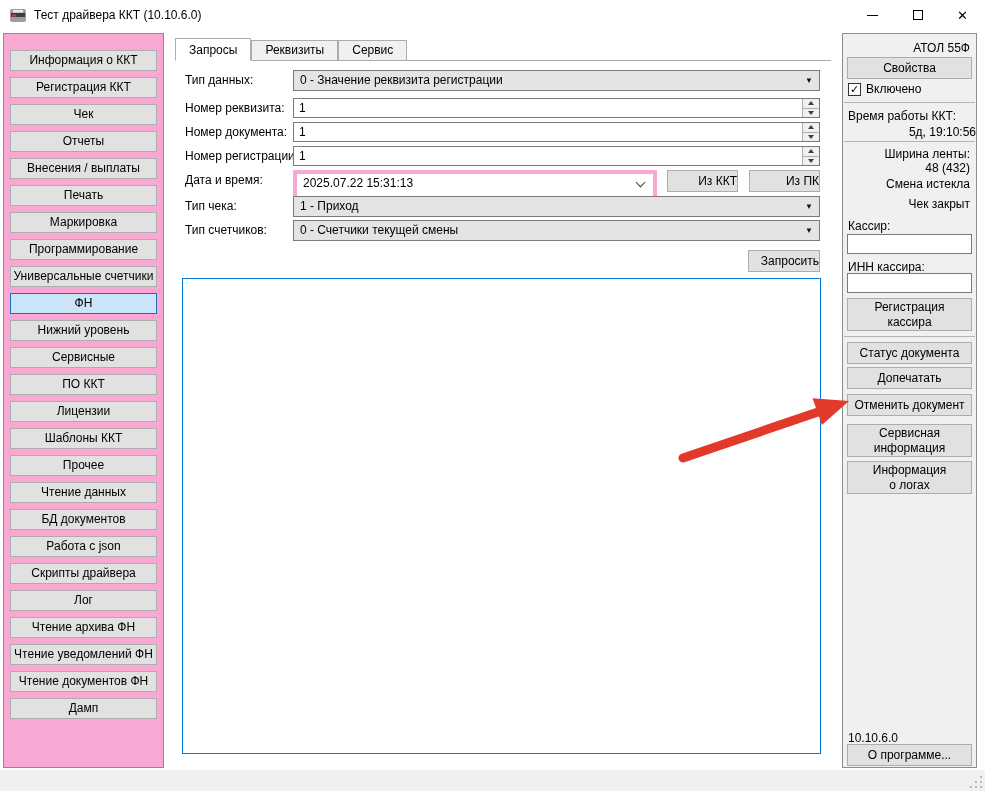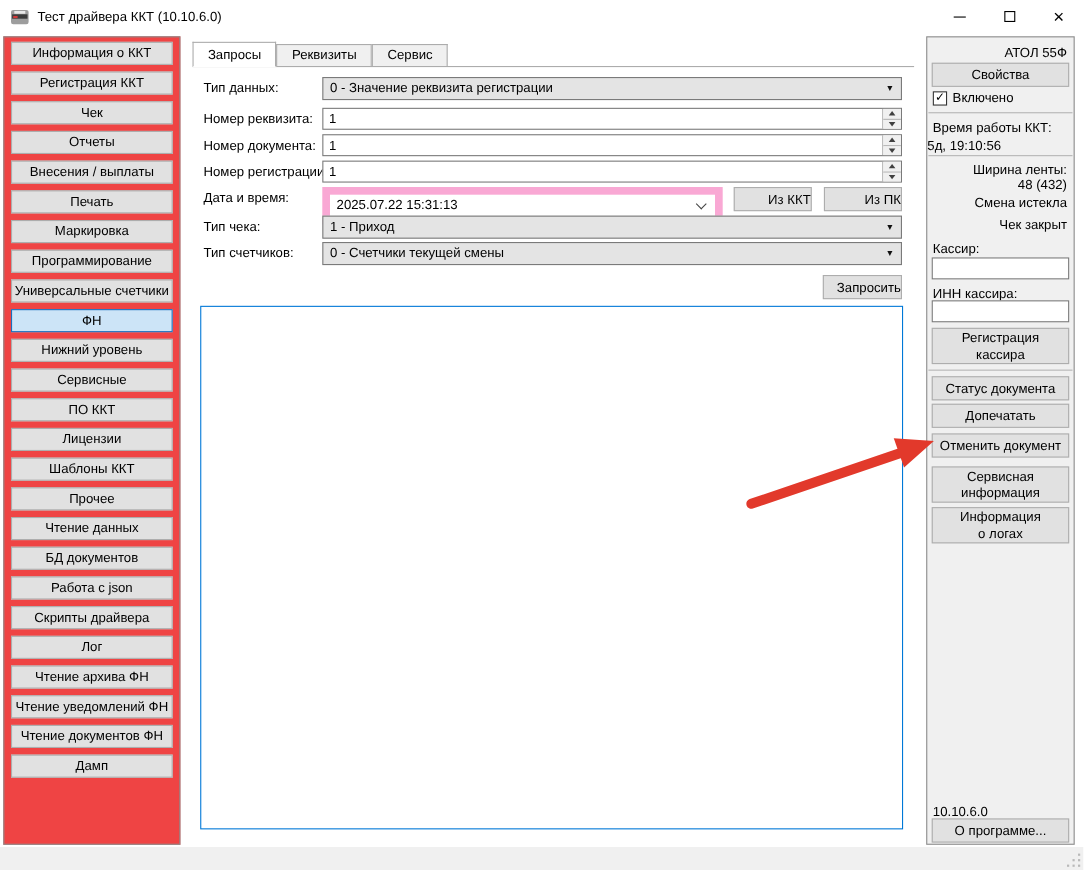--- a/index.html
+++ b/index.html
@@ -10,38 +10,38 @@
   }
   
   .titlebar { position:absolute; left:0; top:0; width:985px; height:30px; background:#fff; display:flex; align-items:center; }
   .title-icon { margin-left:9px; width:18px; height:15px; flex:0 0 auto; }
   .title-text { margin-left:7px; }
   .win-controls { margin-left:auto; display:flex; height:100%; }
   .win-btn { width:45px; height:30px; display:flex; align-items:center; justify-content:center; font-size:13px; }
   .glyph-min { width:11px; height:0; border-top:1px solid #000; }
   .glyph-max { width:10px; height:10px; border:1px solid #000; }
   
-  .sidebar { position:absolute; left:3px; top:33px; width:161px; height:735px; background:#ef4444; border:1px solid #8c8c8c; padding-top:4px; }
+  .sidebar { position:absolute; left:3px; top:33px; width:161px; height:735px; background:#f9a8d4; border:1px solid #8c8c8c; padding-top:16px; }
   .side-btn { display:block; width:147px; height:21px; margin:0 auto 6px; background:#e1e1e1; border:1px solid #adadad; text-align:center; line-height:19px; cursor:default; }
   .side-btn.active { background:#cce4f7; border:1px solid #1a6fbd; }
   
   .tabstrip { position:absolute; left:175px; top:38px; width:656px; height:23px; border-bottom:1px solid #acacac; display:flex; align-items:flex-end; }
   .tab { height:20px; line-height:19px; padding:0 13px; background:#f0f0f0; border:1px solid #acacac; border-bottom:none; margin-right:0; }
   .tab.active { height:23px; line-height:22px; background:#fff; margin-bottom:-1px; border-bottom:1px solid #fff; }
   
   .flabel { position:absolute; left:185px; height:21px; line-height:21px; white-space:nowrap; }
   .combo { position:absolute; left:293px; width:527px; height:21px; background:#e4e4e4; border:1px solid #7a7a7a; line-height:19px; padding:0 20px 0 6px; overflow:hidden; white-space:nowrap; }
   .combo .arrow { position:absolute; right:6px; top:6px; font-size:8px; line-height:8px; color:#111; }
   .spin { position:absolute; left:293px; width:527px; height:20px; background:#fff; border:1px solid #7a7a7a; line-height:18px; padding-left:5px; }
   .spin-btns { position:absolute; right:0; top:0; bottom:0; width:17px; display:flex; flex-direction:column; border-left:1px solid #adadad; }
   .spin-half { flex:1; background:#f0f0f0; display:flex; align-items:center; justify-content:center; }
   .spin-half.up { border-bottom:1px solid #adadad; }
   .tri-up { width:0; height:0; border-left:3px solid transparent; border-right:3px solid transparent; border-bottom:4px solid #404040; }
   .tri-down { width:0; height:0; border-left:3px solid transparent; border-right:3px solid transparent; border-top:4px solid #404040; }
-  .date-combo { position:absolute; left:293px; top:170px; width:364px; height:34px; background:#fff; border:7px solid #f9a8d4; line-height:19px; padding:0 24px 0 6px; }
+  .date-combo { position:absolute; left:293px; top:170px; width:364px; height:34px; background:#fff; border:4px solid #f9a8d4; line-height:19px; padding:0 24px 0 6px; }
   .chevron { position:absolute; right:9px; top:5px; width:7px; height:7px; border-right:1px solid #444; border-bottom:1px solid #444; transform:rotate(45deg); }
   .push-btn { position:absolute; background:#e1e1e1; border:1px solid #adadad; text-align:right; line-height:20px; cursor:default; }
   
   .output { position:absolute; left:182px; top:278px; width:639px; height:476px; background:#fff; border:1px solid #0078d7; }
   
   .devpanel { position:absolute; left:842px; top:33px; width:135px; height:735px; background:#f0f0f0; border:1px solid #8c8c8c; }
   .devpanel .abs { position:absolute; }
   .dp-sep { position:absolute; left:1px; right:1px; height:1px; background:#b5b5b5; }
   .dp-btn { position:absolute; left:4px; right:4px; background:#e1e1e1; border:1px solid #adadad; text-align:center; cursor:default; }
   .dp-btn.h1 { height:22px; line-height:20px; }
@@ -216,21 +216,21 @@
 
 <div class="devpanel">
   <div class="abs r" style="top:7px; right:6px">АТОЛ 55Ф</div>
   <div class="dp-btn h1" style="top:23px">Свойства</div>
   <div class="abs cb-row" style="top:48px; left:5px">
     <span class="cb-box">✓</span>
     <span>Включено</span>
   </div>
   <div class="dp-sep" style="top:68px"></div>
   <div class="abs" style="top:75px; left:5px">Время работы ККТ:</div>
-  <div class="abs" style="top:91px; left:0; right:0; text-align:left">5д, 19:10:56</div>
+  <div class="abs" style="top:91px; left:0; right:0; text-align:right">5д, 19:10:56</div>
   <div class="dp-sep" style="top:107px"></div>
   <div class="abs r" style="top:113px; right:6px">Ширина ленты:</div>
   <div class="abs r" style="top:127px; right:6px">48 (432)</div>
   <div class="abs r" style="top:143px; right:6px">Смена истекла</div>
   <div class="abs r" style="top:163px; right:6px">Чек закрыт</div>
   <div class="abs" style="top:185px; left:5px">Кассир:</div>
   <input class="dp-input" style="top: 200px;" value="">
   <div class="abs" style="top:226px; left:5px">ИНН кассира:</div>
   <input class="dp-input" style="top: 239px;" value="">
   <div class="dp-btn h2" style="top:264px">Регистрация

